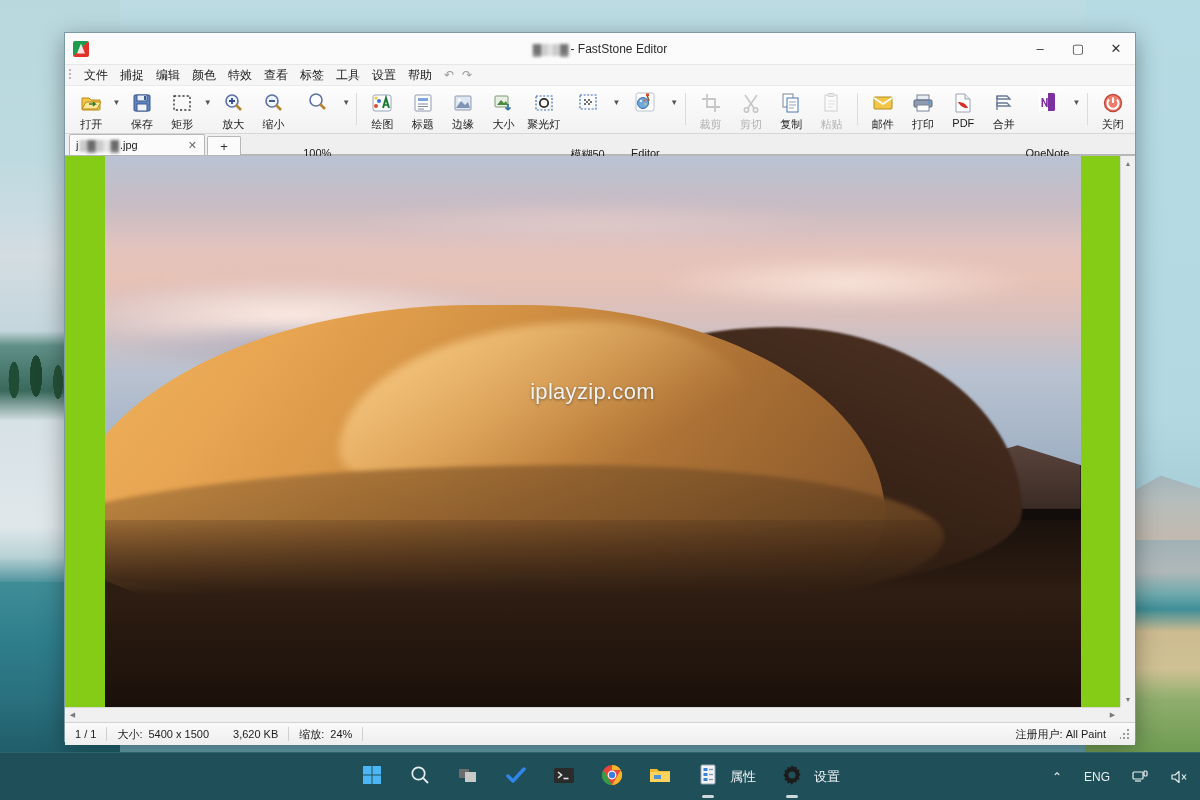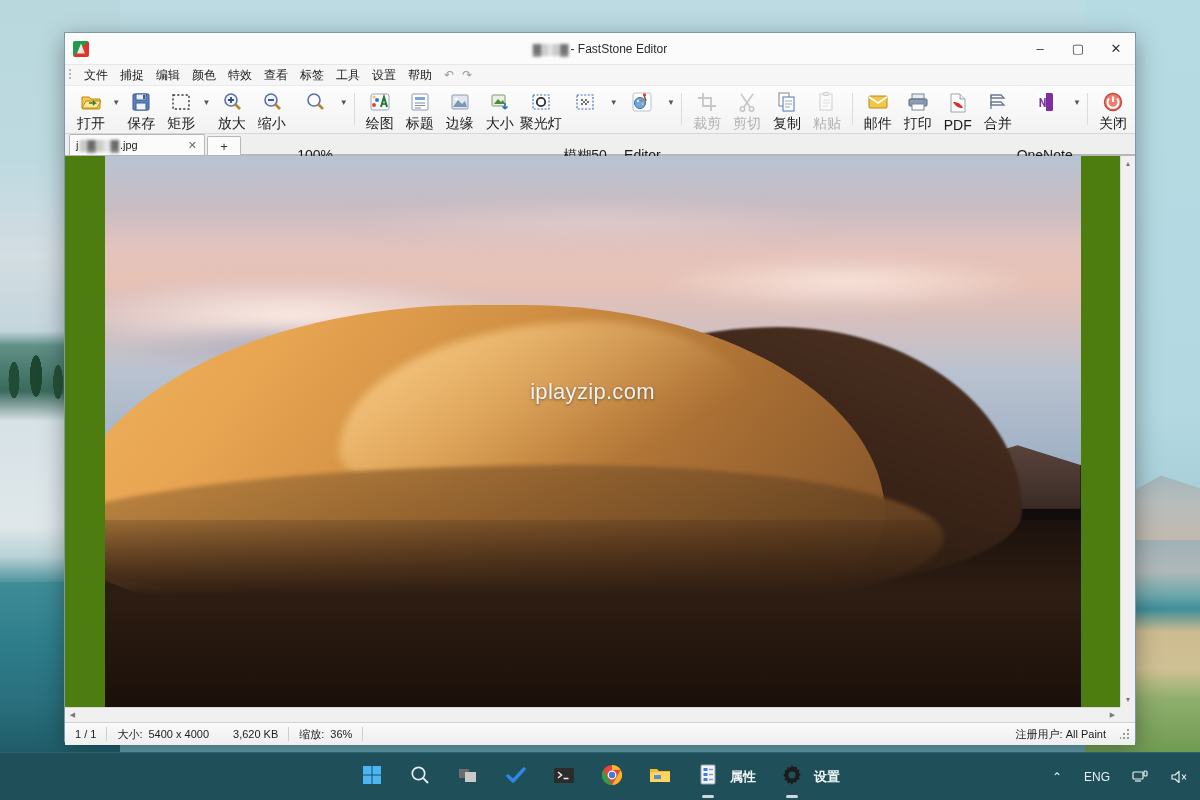--- a/index.html
+++ b/index.html
@@ -103,21 +103,21 @@
     height: 48px; background: linear-gradient(180deg,#fdfdfd,#f2f2f2);
     border-bottom: 1px solid #d7d7d7;
     display:flex; align-items:stretch; padding: 2px 2px 0 6px;
   }
   .tb-item {
     width: 46px; display:flex; flex-direction:column; align-items:center;
     justify-content:flex-start; padding-top:3px; position:relative;
   }
   .tb-item.wide { width: 54px; gap: 32px; }
   .tb-item .ico { width: 24px; height: 24px; display:flex; align-items:center; justify-content:center; }
-  .tb-item .lbl { font-size:14px; color:#1b1b1b; margin-top:2px; white-space:nowrap; }
+  .tb-item .lbl { font-size:11px; color:#1b1b1b; margin-top:2px; white-space:nowrap; }
   .tb-item.disabled .lbl { color:#b2b2b2; }
   .tb-item.disabled .ico { opacity:.35; filter: grayscale(1); }
   .tb-caret {
     width:12px; display:flex; align-items:center; justify-content:center;
     padding-bottom:16px; color:#555; font-size:8px;
   }
   .tb-sep { width:1px; margin:5px 5px 8px; background:#dcdcdc; }
 
   
   .tabstrip {
@@ -136,21 +136,21 @@
   .tab-add {
     height: 19px; width: 34px; display:flex; align-items:center; justify-content:center;
     background:#fbfbfb; border:1px solid #b7b7b7; border-bottom:none; margin-left:2px;
     font-size:13px; color:#333; border-radius:2px 2px 0 0;
   }
   .tabstrip-filler{ flex:1; border-bottom:1px solid #b7b7b7; }
 
   
   .canvas-wrap { flex:1; display:flex; flex-direction:column; background:#cfcfcf; position:relative; }
   .canvas-row { flex:1; display:flex; min-height:0; }
-  .canvas-area { flex:1; background:#4d7c0f; display:flex; align-items:center; justify-content:center; overflow:hidden; }
+  .canvas-area { flex:1; background:#84cc16; display:flex; align-items:center; justify-content:center; overflow:hidden; }
 
   
   .photo { width: 976px; height: 551px; position:relative; overflow:hidden; background:#120d0a; }
   .sky {
     position:absolute; left:0; top:0; right:0; height: 56%;
     background: linear-gradient(180deg,#b9c3d3 0%, #c8bcc4 16%, #e3c3bd 30%,
                                 #e7c2b6 40%, #d9c0bd 52%, #b9c2d0 70%, #9fb0c4 100%);
   }
   .cloud1{ position:absolute; left:-4%; top:22%; width:46%; height:14%;
     background: radial-gradient(ellipse at 50% 50%, rgba(255,238,230,.92), rgba(220,200,205,.25) 65%, rgba(0,0,0,0) 72%);
@@ -238,21 +238,21 @@
                       radial-gradient(circle 1px at 0px 10px,#9a9a9a 99%,transparent 100%);
   }
 
   
   #taskbar {
     position:absolute; left:0; bottom:0; width:1200px; height:48px;
     background:#1f5059; display:flex; align-items:center;
     border-top:1px solid #2b6670;
   }
   .tb-center { position:absolute; left:50%; transform:translateX(-50%);
-    display:flex; align-items:center; gap:16px; height:30px;font-weight:bold; }
+    display:flex; align-items:center; gap:16px; height:30px; }
   .tb-app { width:32px; height:32px; display:flex; align-items:center; justify-content:center;
     position:relative; border-radius:4px; }
   .tb-labeled { display:flex; align-items:center; gap:6px; padding-right:4px; }
   .tb-applabel { color:#f2f6f7; font-size:13px; }
   .run-dot { position:absolute; bottom:-5px; left:50%; transform:translateX(-50%);
     width:12px; height:3px; border-radius:2px; background:#cfd8da; }
   .tray { position:absolute; right:8px; display:flex; align-items:center; gap:14px;
     color:#e9eff0; font-size:12px; height:48px; }
   .tray-item{ display:flex; align-items:center; gap:3px; padding:4px 4px; }
 </style>
@@ -600,29 +600,29 @@
         <div class="corner"></div>
       </div>
     </div>
 
     <div class="statusbar">
       <div class="st-cell">1 / 1</div>
       <div class="st-div"></div>
       <div class="st-cell">
         <span>大小:</span>
         <span style="width:6px"></span>
-        <span>5400 x 4000</span>
+        <span>5400 x 1500</span>
         <span style="width:24px"></span>
         <span>3,620 KB</span>
       </div>
       <div class="st-div"></div>
       <div class="st-cell">
         <span>缩放:</span>
         <span style="width:6px"></span>
-        <span>36%</span>
+        <span>24%</span>
       </div>
       <div class="st-div"></div>
       <div class="st-right">
         <span class="st-cell" style="padding-right:3px">注册用户:</span>
         <span class="st-cell" style="padding-left:0">All Paint</span>
         <span class="grip-br"></span>
       </div>
     </div>
   </div>
 

